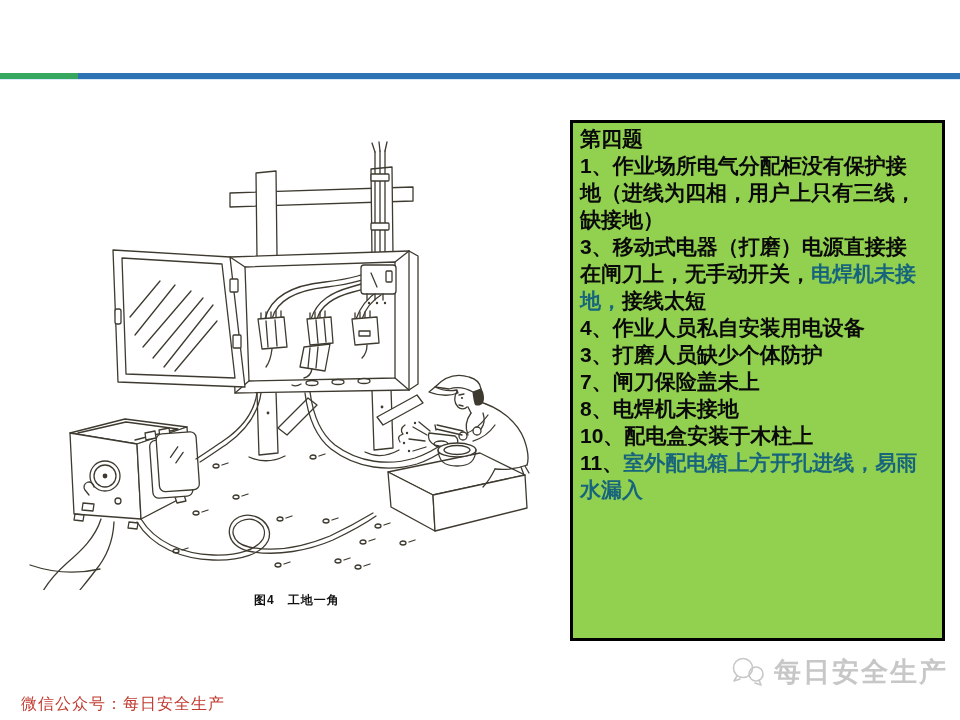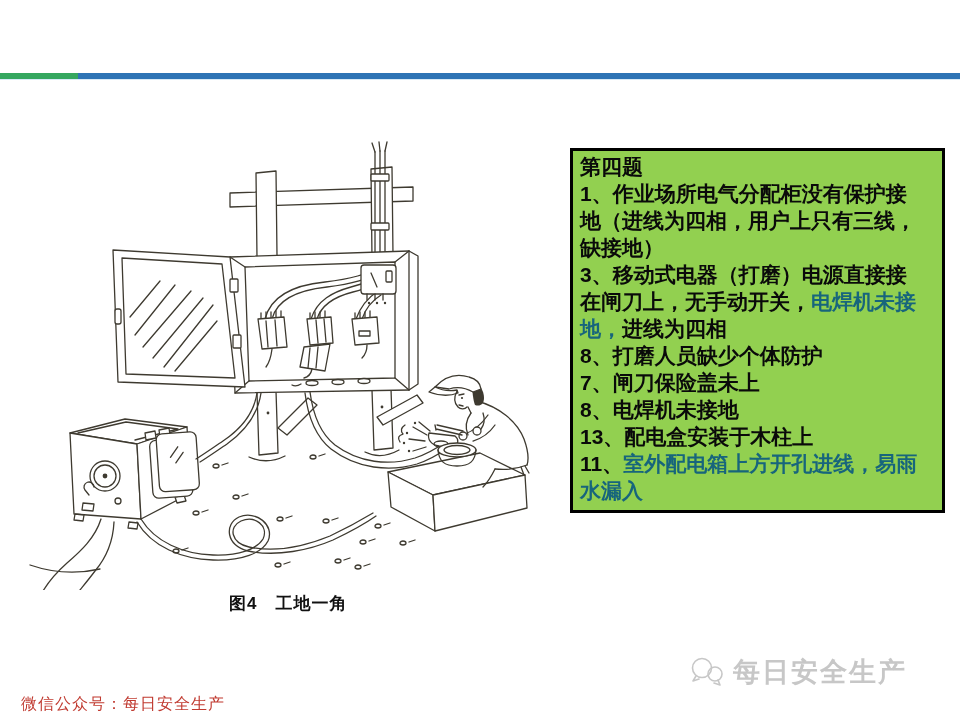--- a/index.html
+++ b/index.html
@@ -14,33 +14,33 @@
     border-bottom:1px solid #d8eaf7;}
   .stripe-green{width:78px;height:100%;background:var(--stripe-green);}
   .stripe-blue{flex:1;height:100%;background:var(--stripe-blue);}
 
   .illustration{position:absolute;left:25px;top:95px;width:540px;height:530px;margin:0;}
   .illustration svg{display:block;}
   .sketch path,.sketch rect,.sketch circle,.sketch ellipse,.sketch line{
     stroke:var(--ink);fill:none;stroke-width:1.3;stroke-linecap:round;stroke-linejoin:round;}
   .sketch .fillp{fill:var(--paper);}
   .sketch .dark{fill:var(--ink);stroke:none;}
-  .figcap{position:absolute;left:204px;top:497px;font-size:17px;font-weight:700;color:#111;
+  .figcap{position:absolute;left:229px;top:497px;font-size:12px;font-weight:700;color:#111;
     letter-spacing:1px;white-space:nowrap;}
 
-  .panel{position:absolute;left:570px;top:148px;width:375px;height:365px;box-sizing:border-box;
+  .panel{position:absolute;left:570px;top:120px;width:375px;height:521px;box-sizing:border-box;
     background:var(--panel-bg);border:3px solid #000;padding:2px 15px 0 7px;overflow:hidden;}
   .panel-title,.panel-item{font-size:21px;line-height:27px;font-weight:700;color:#0a0a0a;
     word-break:break-word;}
   .panel-item .hl{color:var(--hl);}
 
   .footer-left{position:absolute;left:21px;top:694px;font-size:16px;color:var(--footer-red);
     letter-spacing:1px;white-space:nowrap;text-align:right;}
 
-  .watermark{position:absolute;left:687px;top:654px;display:flex;align-items:center;gap:6px;}
+  .watermark{position:absolute;left:728px;top:654px;display:flex;align-items:center;gap:6px;}
   .wm-text{font-size:27px;font-weight:700;color:var(--wm-gray);letter-spacing:2px;white-space:nowrap;}
 </style>
 </head>
 <body style="--panel-bg: #92d050; --hl: #17657c; --stripe-green: #35a75f; --stripe-blue: #2e74b5; --footer-red: #c03a30; --wm-gray: #c7c7c7;">
 
 <div class="top-stripe">
   <div class="stripe-green"></div>
   <div class="stripe-blue"></div>
 </div>
 
@@ -218,25 +218,26 @@
       <path d="M380,330 q-6,4 -2,9 q-7,2 -3,8"></path>
     </g>
   </svg>
   <figcaption class="figcap">图4　工地一角</figcaption>
 </figure>
 
 <section class="panel">
   <div class="panel-title">第四题</div>
   <div class="panel-items">
       <div class="panel-item"><span>1、作业场所电气分配柜没有保护接地（进线为四相，用户上只有三线，缺接地）</span></div>
-      <div class="panel-item"><span>3、移动式电器（打磨）电源直接接在闸刀上，无手动开关，</span><span class="hl">电焊机未接地，</span><span>进线为四相</span></div>
-      <div class="panel-item"><span>8、打磨人员缺少个体防护</span></div>
+      <div class="panel-item"><span>3、移动式电器（打磨）电源直接接在闸刀上，无手动开关，</span><span class="hl">电焊机未接地，</span><span>接线太短</span></div>
+      <div class="panel-item"><span>4、作业人员私自安装用电设备</span></div>
+      <div class="panel-item"><span>3、打磨人员缺少个体防护</span></div>
       <div class="panel-item"><span>7、闸刀保险盖未上</span></div>
       <div class="panel-item"><span>8、电焊机未接地</span></div>
-      <div class="panel-item"><span>13、配电盒安装于木柱上</span></div>
+      <div class="panel-item"><span>10、配电盒安装于木柱上</span></div>
       <div class="panel-item"><span>11、</span><span class="hl">室外配电箱上方开孔进线，易雨水漏入</span></div>
     </div>
 </section>
 
 <div class="footer-left">微信公众号：每日安全生产</div>
 
 <div class="watermark">
   <svg width="40" height="34" viewBox="0 0 40 34">
     <g fill="none" stroke="#c7c7c7" stroke-width="1.6" stroke-linecap="round" stroke-linejoin="round">
       <circle cx="15" cy="13" r="9.5"></circle>

